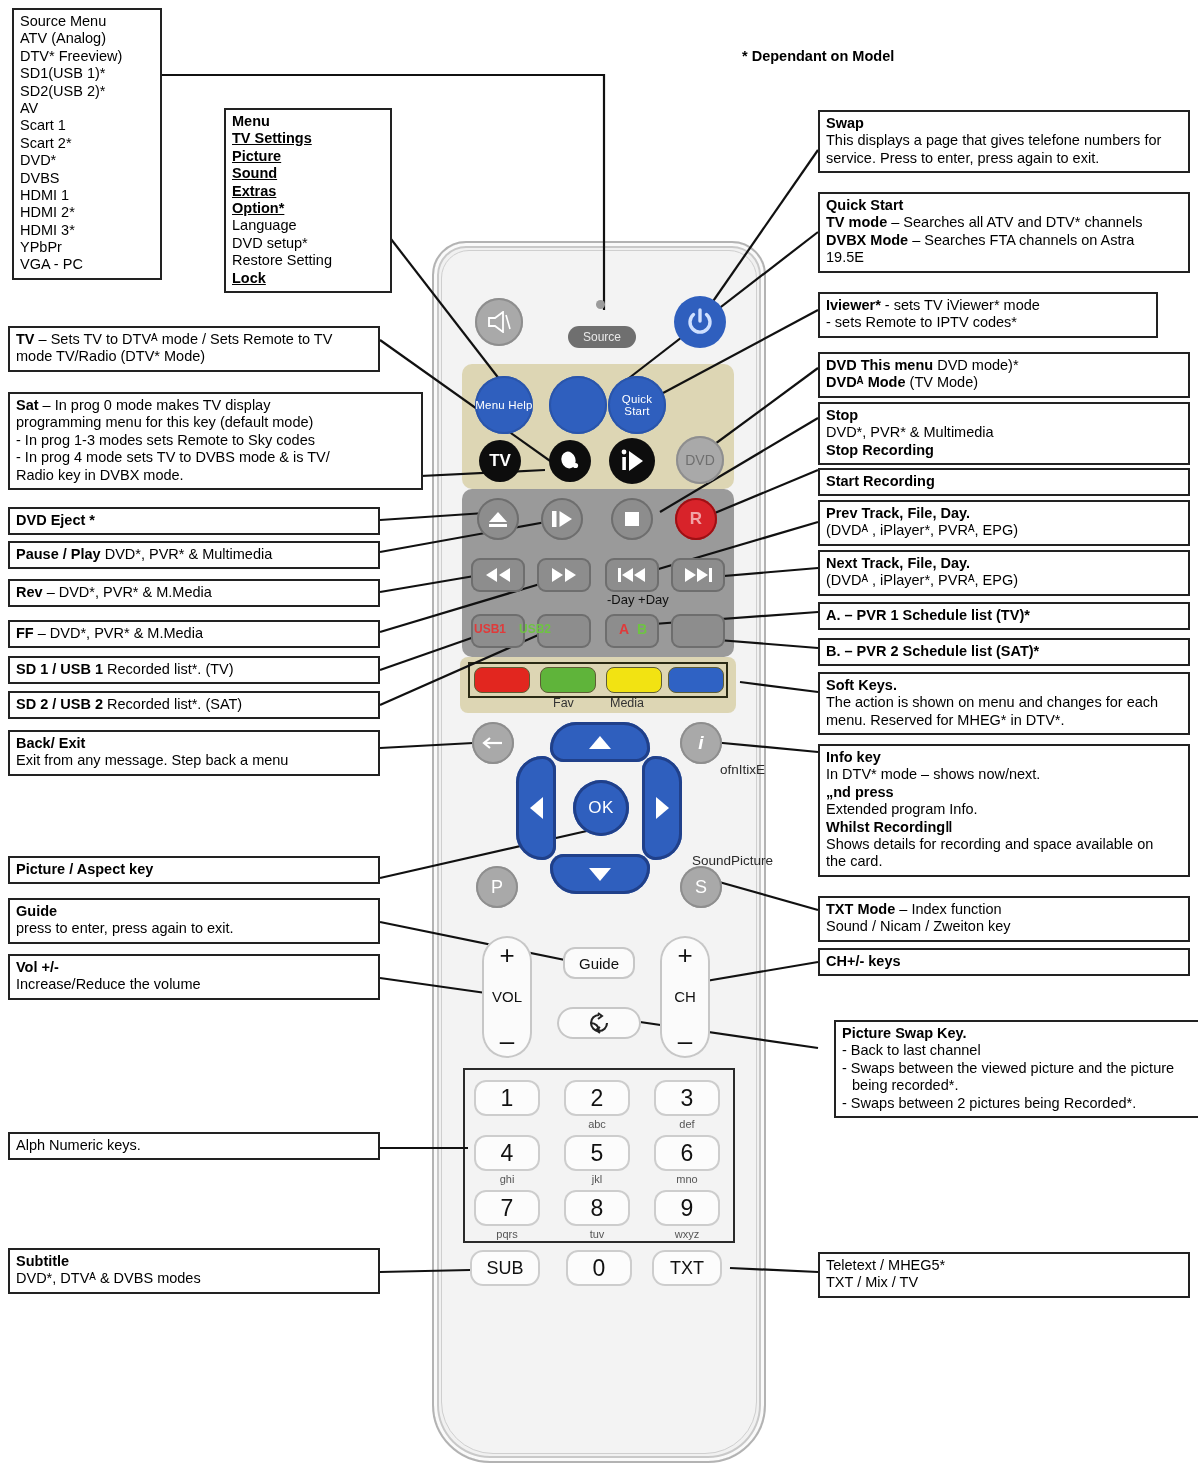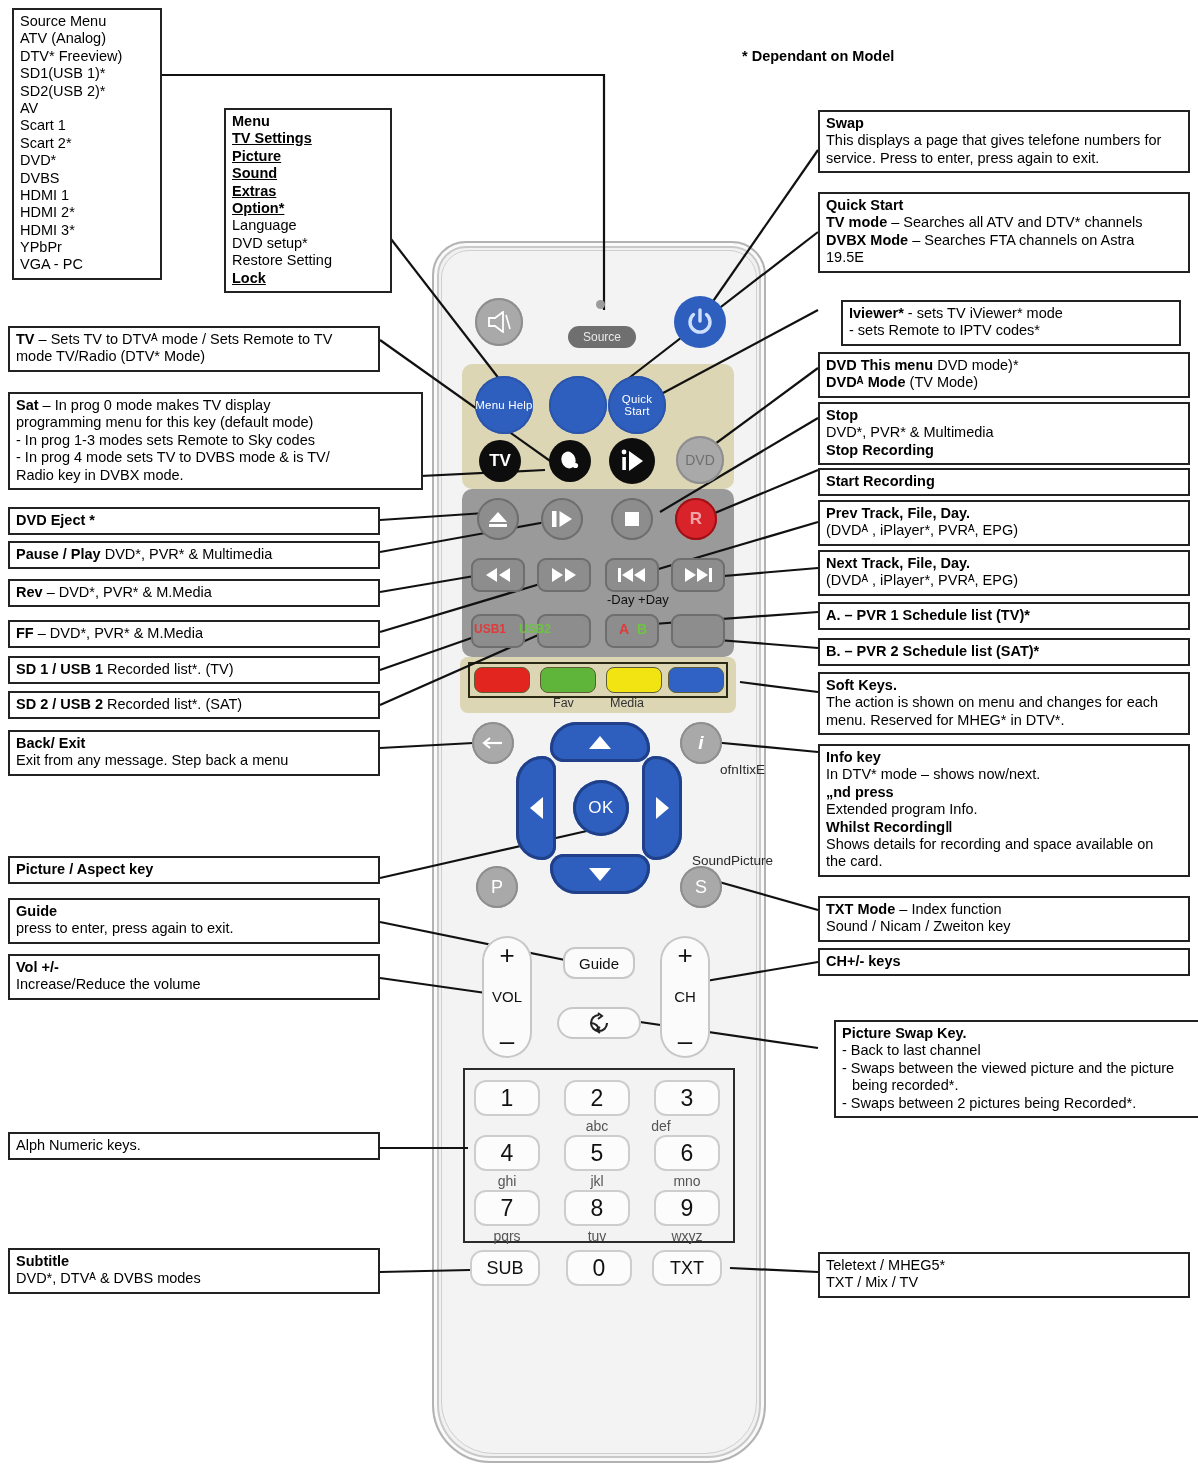--- a/index.html
+++ b/index.html
@@ -118,21 +118,21 @@
              background:#fbfbfb; box-shadow:inset 0 0 0 2px #c7c7c7; z-index:6;
              display:flex;align-items:center;justify-content:center;}
 
   
   .keypad-frame{ position:absolute; left:463px; top:1068px; width:272px; height:175px;
                  border:2px solid #2a2a2a; z-index:4;}
   .numkey{ position:absolute; width:66px; height:36px; border-radius:12px;
            background:#fcfcfc; box-shadow:inset 0 0 0 2px #cdcdcd; z-index:6;
            display:flex;align-items:center;justify-content:center;
            font-size:23px; color:#111;}
-  .sub-cap{ position:absolute; font-size:14px; color:#555; z-index:6; width:66px; text-align:center;}
+  .sub-cap{ position:absolute; font-size:11px; color:#555; z-index:6; width:66px; text-align:center;}
   .botkey{ position:absolute; width:70px; height:36px; border-radius:13px;
            background:#fcfcfc; box-shadow:inset 0 0 0 2px #cdcdcd; z-index:6;
            display:flex;align-items:center;justify-content:center; font-size:18px; color:#111;}
 
   .source-pill{ position:absolute; left:568px; top:326px; width:68px; height:22px; border-radius:11px;
                 background:#6f6f6f; z-index:6; display:flex;align-items:center;justify-content:center;
                 color:#e8e8e8; font-size:12px;}
   .ir-dot{ position:absolute; left:596px; top:300px; width:9px; height:9px; border-radius:50%;
            background:#9b9b9b; z-index:6;}
 
@@ -291,21 +291,21 @@
     <span class="ln">service. Press to enter, press again to exit.</span>
   </div>
 
   <div class="box" style="left:818px; top:192px; width:372px;">
     <span class="ln" style="font-weight:bold;">Quick Start</span>
     <span class="ln"><b>TV mode</b><span> – Searches all ATV and DTV* channels</span></span>
     <span class="ln"><b>DVBX Mode</b><span> – Searches FTA channels on Astra</span></span>
     <span class="ln">19.5E</span>
   </div>
 
-  <div class="box" style="left:818px; top:300px; width:340px;margin-left:23px;">
+  <div class="box" style="left:818px; top:292px; width:340px;">
     <span class="ln"><b>Iviewer*</b><span> - sets TV iViewer* mode</span></span>
     <span class="ln">- sets Remote to IPTV codes*</span>
   </div>
 
   <div class="box" style="left:818px; top:352px; width:372px;">
     <span class="ln"><b>DVD This menu</b><span> DVD mode)*</span></span>
     <span class="ln"><b>DVDᴬ Mode</b><span> (TV Mode)</span></span>
   </div>
 
   <div class="box" style="left:818px; top:402px; width:372px;">
@@ -540,21 +540,21 @@
     </svg>
   </div>
 
   <div class="keypad-frame"></div>
 
   <div class="numkey" style="left:474px; top:1080px;">1</div>
   <div class="numkey" style="left:564px; top:1080px;">2</div>
   <div class="numkey" style="left:654px; top:1080px;">3</div>
   <div class="sub-cap" style="left:474px; top:1118px;"></div>
   <div class="sub-cap" style="left:564px; top:1118px;">abc</div>
-  <div class="sub-cap" style="left:628px; top:1118px;">def</div>
+  <div class="sub-cap" style="left:654px; top:1118px;">def</div>
 
   <div class="numkey" style="left:474px; top:1135px;">4</div>
   <div class="numkey" style="left:564px; top:1135px;">5</div>
   <div class="numkey" style="left:654px; top:1135px;">6</div>
   <div class="sub-cap" style="left:474px; top:1173px;">ghi</div>
   <div class="sub-cap" style="left:564px; top:1173px;">jkl</div>
   <div class="sub-cap" style="left:654px; top:1173px;">mno</div>
 
   <div class="numkey" style="left:474px; top:1190px;">7</div>
   <div class="numkey" style="left:564px; top:1190px;">8</div>

